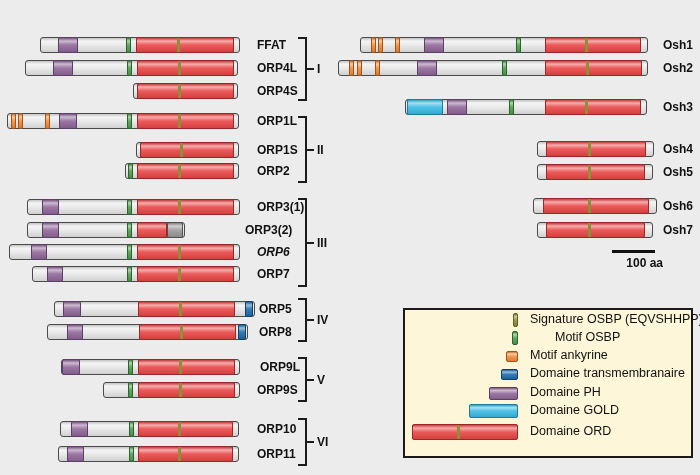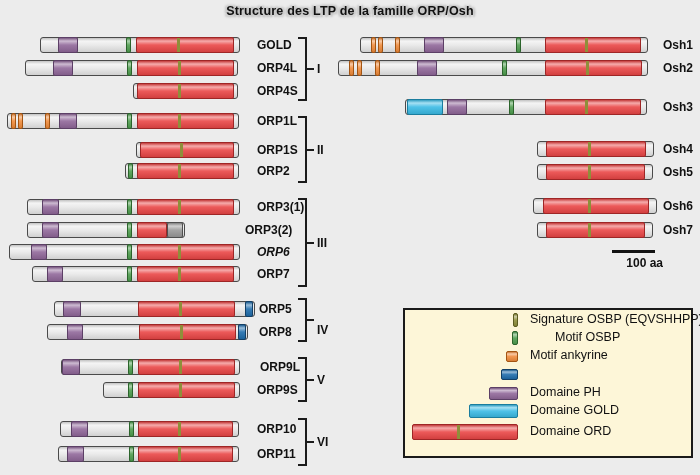--- a/index.html
+++ b/index.html
@@ -40,30 +40,29 @@
   .bnum{position:absolute;font-size:12px;font-weight:bold;height:14px;line-height:14px;}
   .scaleline{position:absolute;height:3px;background:#111;}
   .scalelabel{position:absolute;font-size:12px;font-weight:bold;text-align:right;white-space:nowrap;}
   .legend{position:absolute;box-sizing:border-box;background:var(--legend-bg);border:2px solid var(--legend-border);}
   .ltext{position:absolute;font-size:12.5px;white-space:nowrap;}
 </style>
 </head>
 <body>
 
 <div class="stage">
-  <div class="title">Structure des LTP de la famille ORP/Osh</div>
   <div id="rows">
       <div class="bar" style="left: 40px; top: 37px; width: 200px;">
         <div class="dom c-ph" style="left: 17px; width: 20px;"></div>
         <div class="dom c-ffat" style="left: 85px; width: 5px;"></div>
         <div class="dom c-ord" style="left: 95px; width: 98px;">
           <div class="ordstripe"></div>
         </div>
       </div>
-      <div class="plabel" style="left: 257px; top: 37px;">GOLD</div>
+      <div class="plabel" style="left: 257px; top: 37px;">FFAT</div>
       <div class="bar" style="left: 25px; top: 60px; width: 213px;">
         <div class="dom c-ph" style="left: 27px; width: 20px;"></div>
         <div class="dom c-ffat" style="left: 101px; width: 5px;"></div>
         <div class="dom c-ord" style="left: 111px; width: 97px;">
           <div class="ordstripe"></div>
         </div>
       </div>
       <div class="plabel" style="left: 257px; top: 60px;">ORP4L</div>
       <div class="bar" style="left: 133px; top: 83px; width: 105px;">
         <div class="dom c-ord" style="left: 3px; width: 97px;">
@@ -234,40 +233,41 @@
       <div class="bdash" style="left: 307px; top: 68px; width: 7px;"></div>
       <div class="bnum" style="left: 317px; top: 62px;">I</div>
       <div class="bracket" style="left: 298px; top: 116px; height: 67px;"></div>
       <div class="bdash" style="left: 307px; top: 148.5px; width: 7px;"></div>
       <div class="bnum" style="left: 317px; top: 142.5px;">II</div>
       <div class="bracket" style="left: 298px; top: 198px; height: 89px;"></div>
       <div class="bdash" style="left: 307px; top: 241.5px; width: 7px;"></div>
       <div class="bnum" style="left: 317px; top: 235.5px;">III</div>
       <div class="bracket" style="left: 298px; top: 298px; height: 44px;"></div>
       <div class="bdash" style="left: 307px; top: 319px; width: 7px;"></div>
-      <div class="bnum" style="left: 317px; top: 323px;">IV</div>
+      <div class="bnum" style="left: 317px; top: 313px;">IV</div>
       <div class="bracket" style="left: 298px; top: 357px; height: 45px;"></div>
       <div class="bdash" style="left: 307px; top: 378.5px; width: 7px;"></div>
       <div class="bnum" style="left: 317px; top: 372.5px;">V</div>
       <div class="bracket" style="left: 298px; top: 418px; height: 48px;"></div>
       <div class="bdash" style="left: 307px; top: 441px; width: 7px;"></div>
       <div class="bnum" style="left: 317px; top: 435px;">VI</div>
     </div>
   <div id="scalebar">
     <div class="scaleline" id="scaleline" style="left: 612px; top: 250px; width: 43px;"></div>
     <div class="scalelabel" id="scalelabel" style="left: 604px; top: 256px; width: 59px;">100 aa</div>
   </div>
   <div class="legend" id="legend" style="left: 403px; top: 308px; width: 290px; height: 150px;">
       <div class="sw c-sig" style="left: 108px; top: 3px; width: 5px; height: 14px;"></div>
       <div class="ltext" style="left: 125px; top: 2px;">Signature OSBP (EQVSHHPP)</div>
       <div class="sw c-ffat" style="left: 107px; top: 21px; width: 6px; height: 14px;"></div>
       <div class="ltext" style="left: 150px; top: 20px;">Motif OSBP</div>
       <div class="sw c-ank" style="left: 101px; top: 40.5px; width: 12px; height: 11px;"></div>
       <div class="ltext" style="left: 125px; top: 38px;">Motif ankyrine</div>
       <div class="sw c-tm" style="left: 96px; top: 58.5px; width: 17px; height: 11px;"></div>
+      <div class="ltext" style="left: 125px; top: 56px;">Domaine transmembranaire</div>
       <div class="sw c-ph" style="left: 84px; top: 76.5px; width: 29px; height: 13px;"></div>
       <div class="ltext" style="left: 125px; top: 75px;">Domaine PH</div>
       <div class="sw c-gold" style="left: 64px; top: 94px; width: 49px; height: 14px;"></div>
       <div class="ltext" style="left: 125px; top: 93px;">Domaine GOLD</div>
       <div class="sw c-ord" style="left: 7px; top: 114px; width: 106px; height: 16px;">
         <div class="ordstripe"></div>
       </div>
       <div class="ltext" style="left: 125px; top: 114px;">Domaine ORD</div>
     </div>
 </div>

